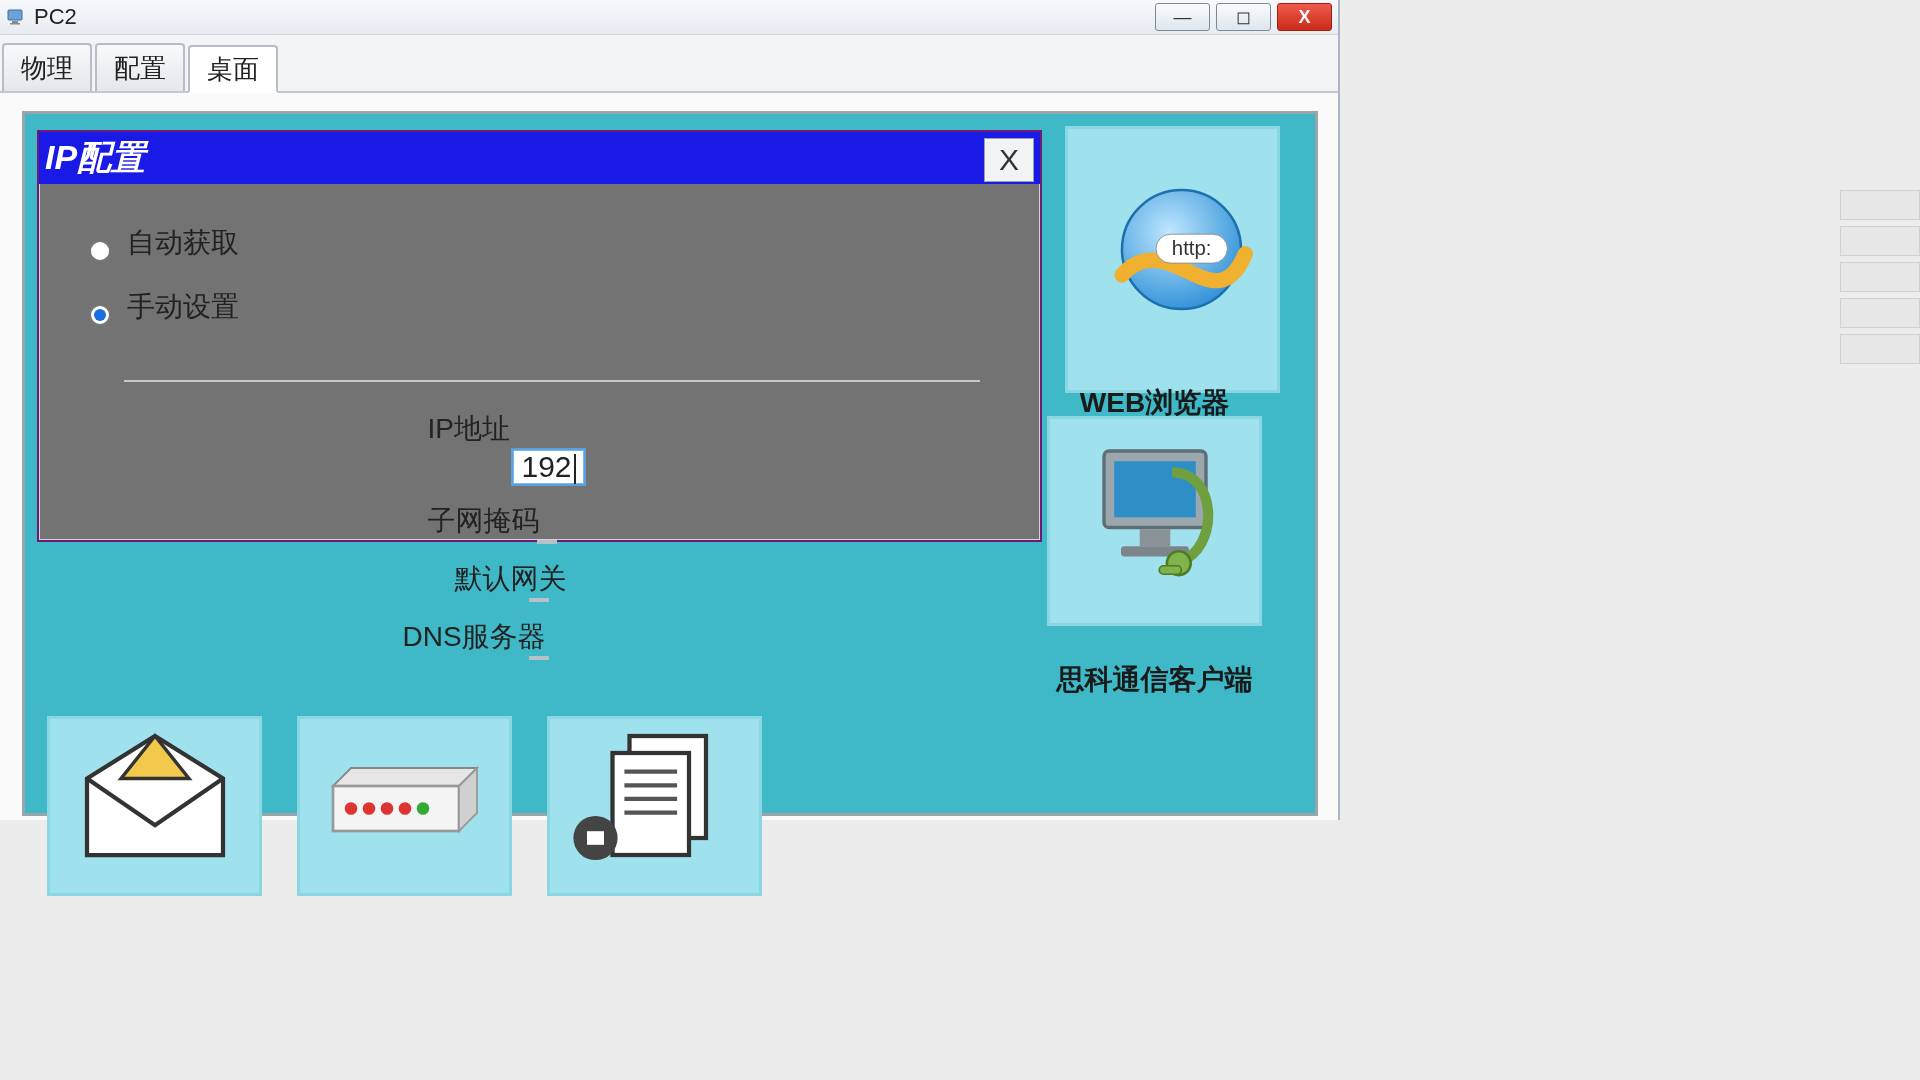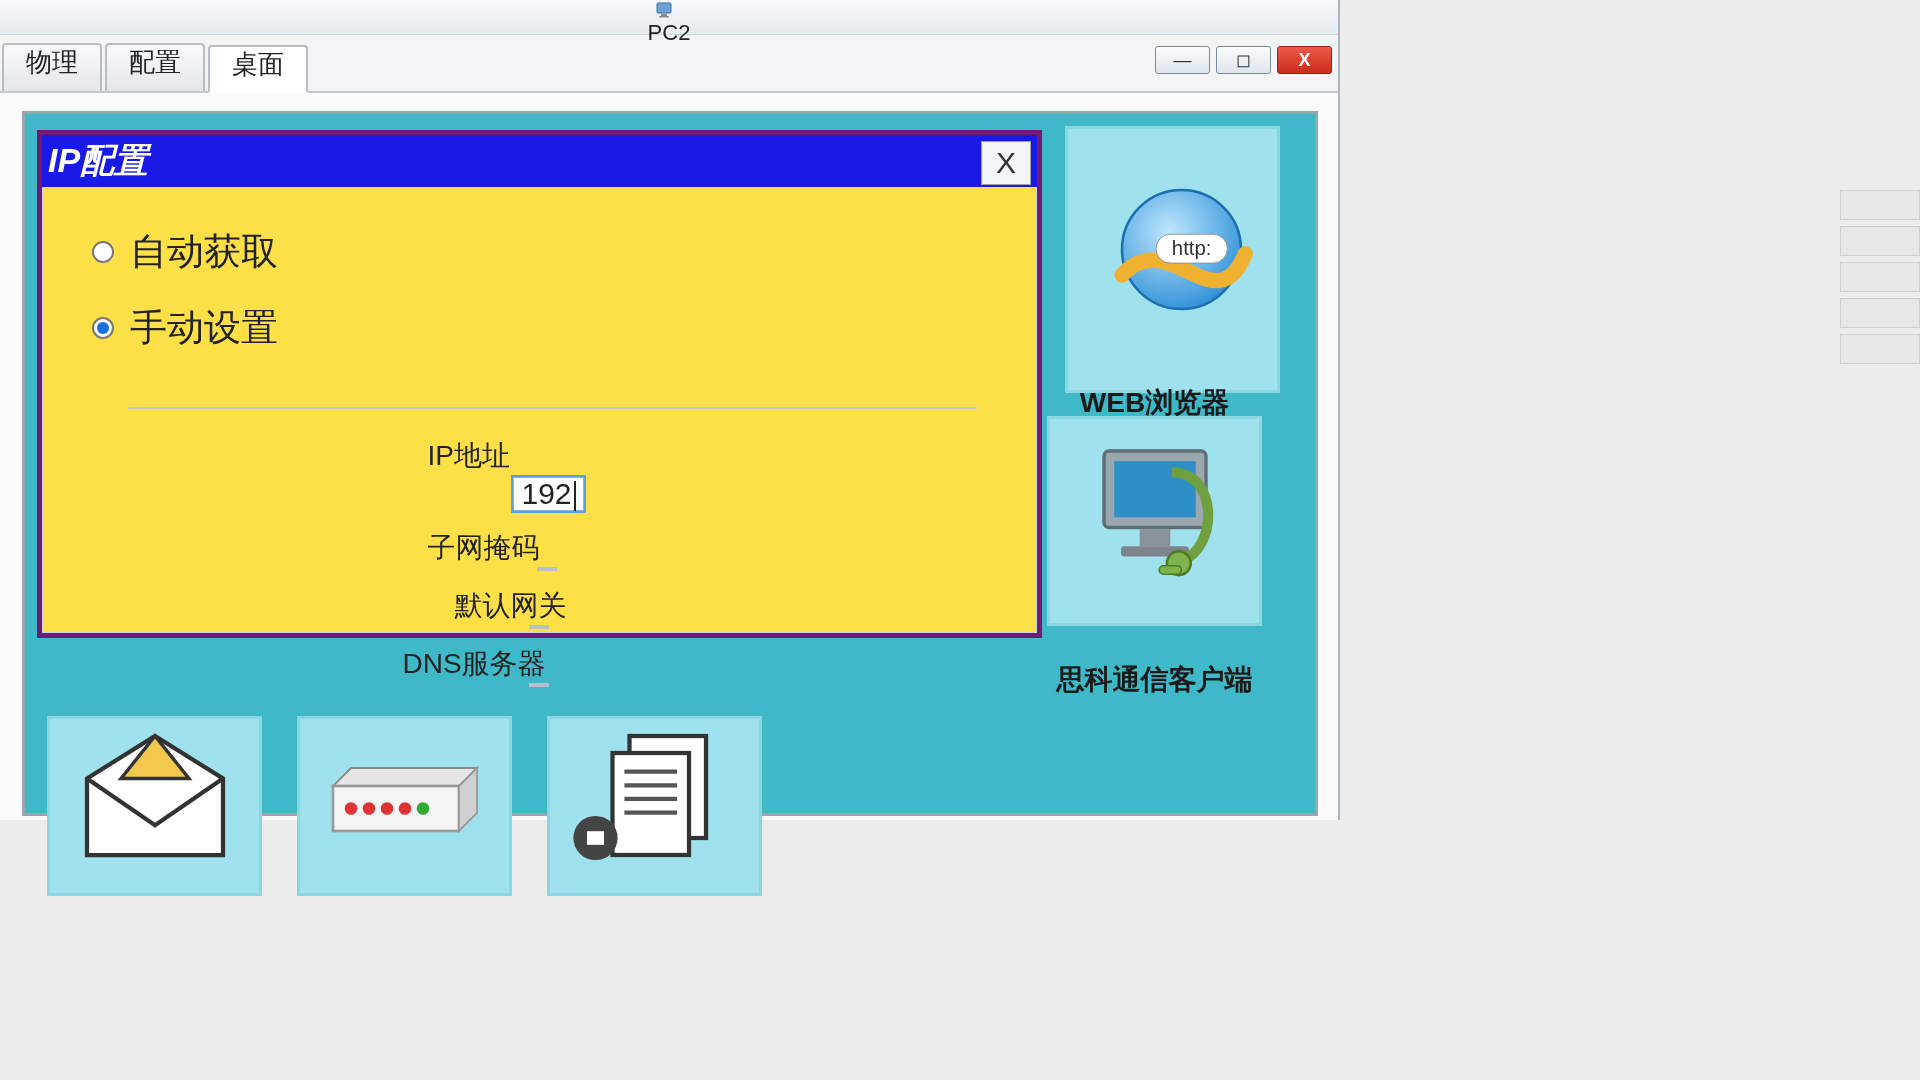--- a/index.html
+++ b/index.html
@@ -19,21 +19,20 @@
     background: #fafafa;
     border-right: 2px solid #a7b7c7;
   }
   .titlebar {
     height: 35px;
     background: linear-gradient(#f6f8fb, #e7ecf2);
     border-bottom: 1px solid #d0d5da;
     display: flex;
     align-items: center;
     padding: 0 6px;
-    flex-direction: column;
   }
   .titlebar-icon {
     width: 20px; height: 20px;
     margin-right: 8px;
   }
   .titlebar-title {
     font-size: 22px;
     color: #222;
   }
   .window-controls {
@@ -56,28 +55,28 @@
   }
   .tabs-row {
     height: 58px;
     background: #f2f4f6;
     border-bottom: 2px solid #bfc8cf;
     display:flex;
     align-items:flex-end;
     padding-left:2px;
   }
   .tab {
-    width: 100px;
+    width: 90px;
     height: 48px;
     border: 2px solid #b5bec6;
     border-bottom: none;
     background: linear-gradient(#f8f9fb,#e3e8ec);
     font-size: 26px;
     color:#222;
-    display:flex; align-items:flex-start; justify-content:center;
+    display:flex; align-items:center; justify-content:center;
     margin-right:3px;
     border-top-left-radius:4px;
     border-top-right-radius:4px;
   }
   .tab.active {
     background:#ffffff;
     position:relative;
     z-index:2;
     border-bottom:2px solid #fff;
     margin-bottom:-2px;
@@ -119,23 +118,23 @@
   
   .tile.mail { left: 10px;  top: 590px; height: 180px; }
   .tile.hw   { left: 260px; top: 590px; height: 180px; }
   .tile.doc  { left: 510px; top: 590px; height: 180px; }
   
   .ip-dialog {
     position:absolute;
     left: 0px;
     top: 4px;
     width: 1005px;
-    height: 508px;
-    background:#fde047;
-    border: 5px solid #701a75;
+    height: 412px;
+    background:#737373;
+    border: 2px solid #701a75;
     box-shadow: 0 0 0 1px #cfd5da inset;
   }
   .ip-title {
     height: 52px;
     background: #1a1ae6;
     color:#fff;
     font-size: 34px;
     font-weight:bold;
     font-style: italic;
     display:flex; align-items:center;
@@ -149,22 +148,22 @@
     background:#f1f3f5;
     border:1px solid #9aa2a8;
     font-size: 30px;
     display:flex; align-items:center; justify-content:center;
     color:#333;
   }
   .radio-group {
     padding: 40px 30px 10px 50px;
   }
   .radio-row {
-    display:flex; align-items:center;
-    font-size: 37px;
+    display:flex; align-items:flex-end;
+    font-size: 28px;
     color:#222;
     margin-bottom: 26px;
   }
   .radio-dot {
     width: 22px; height:22px;
     border: 2px solid #777;
     border-radius: 50%;
     margin-right: 16px;
     display:flex;align-items:center;justify-content:center;
     background:#fff;

